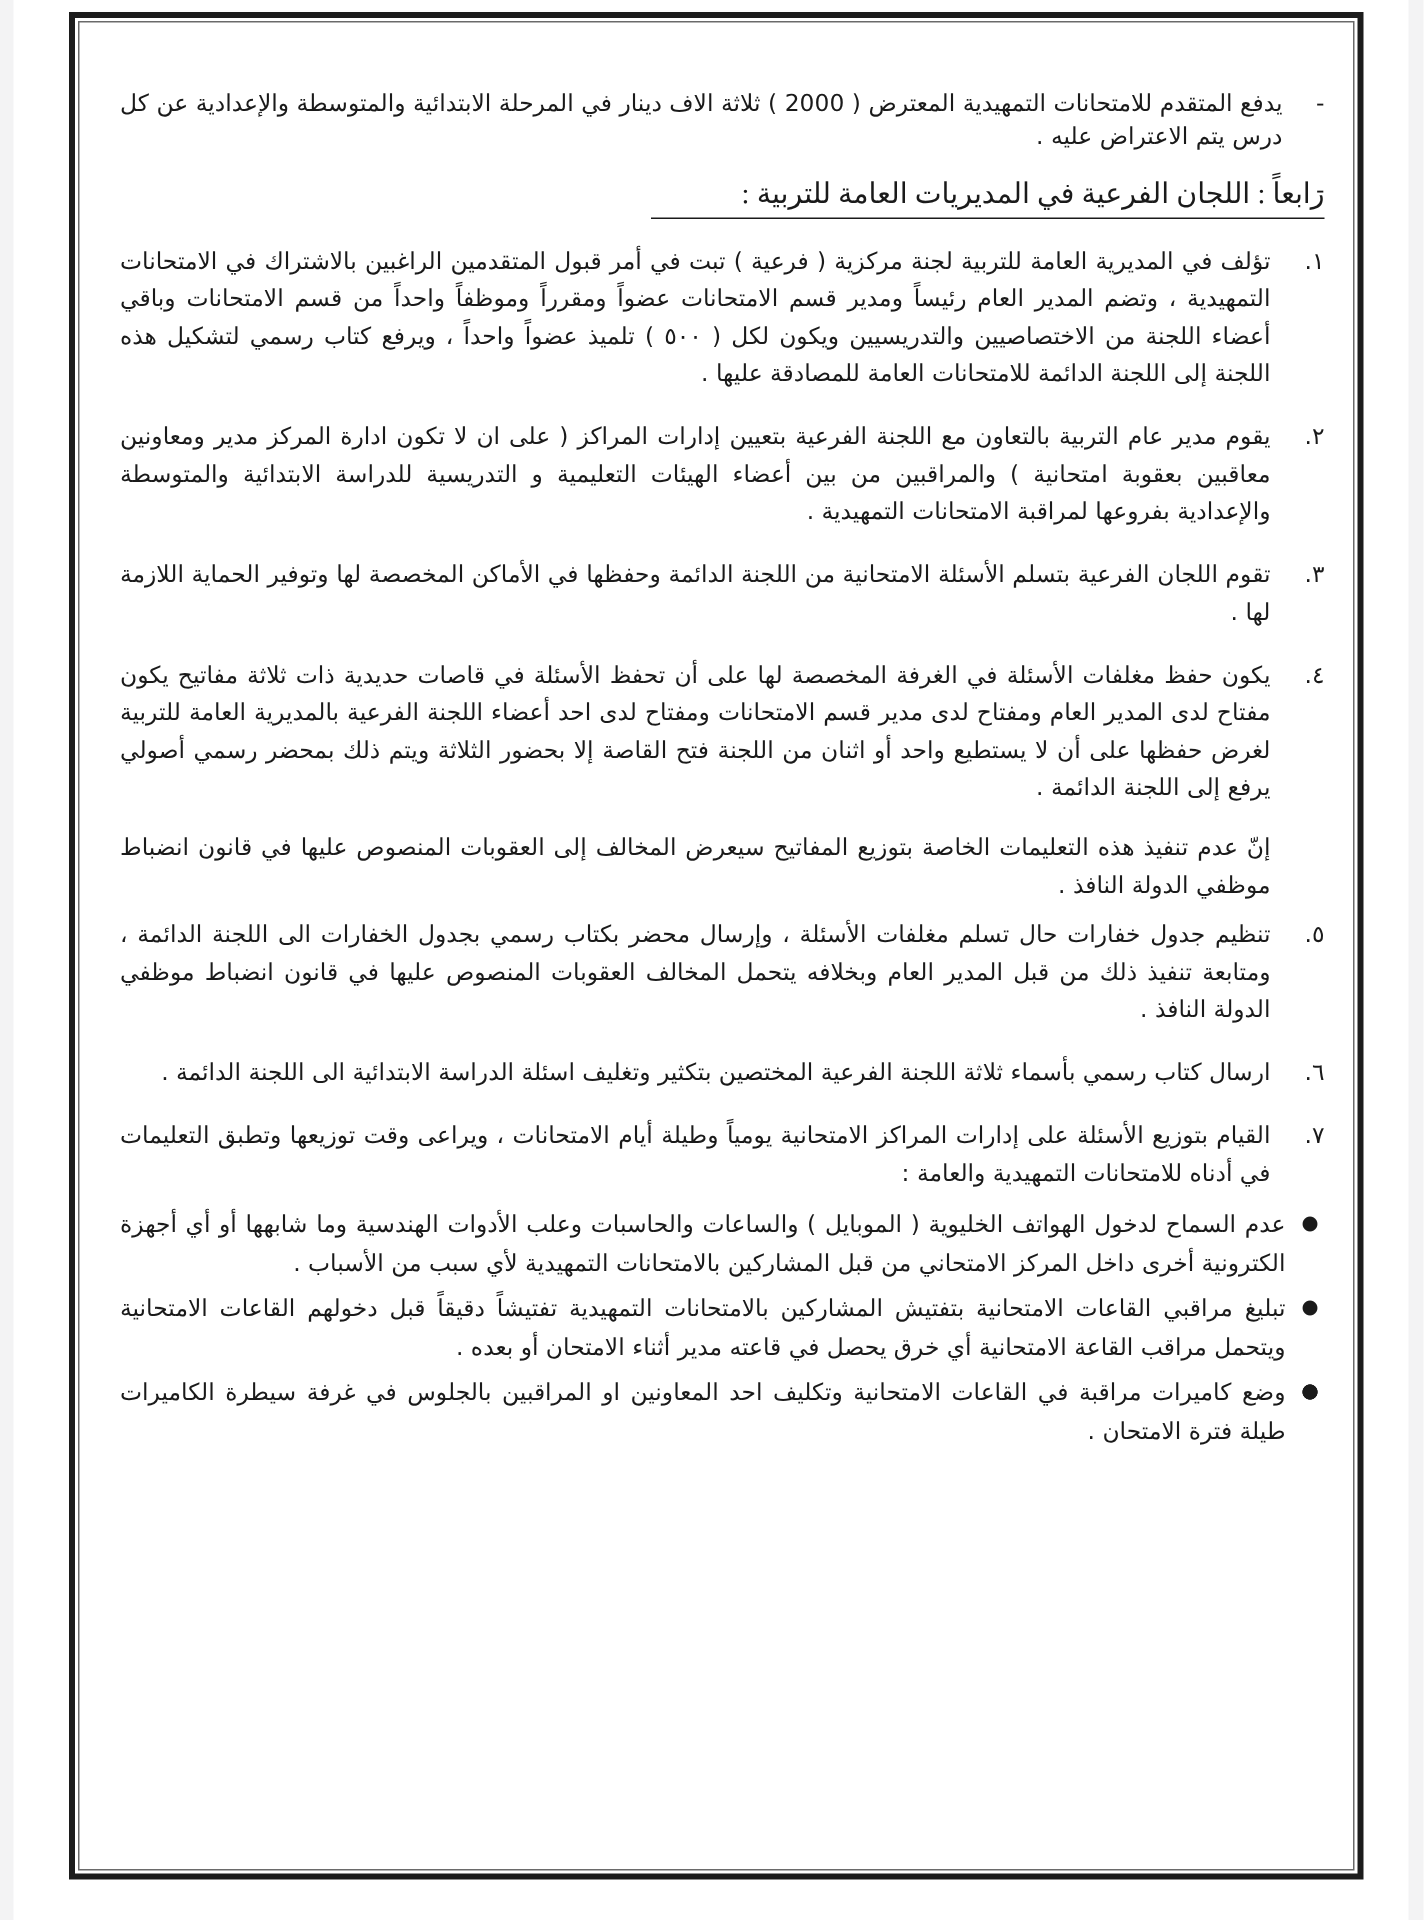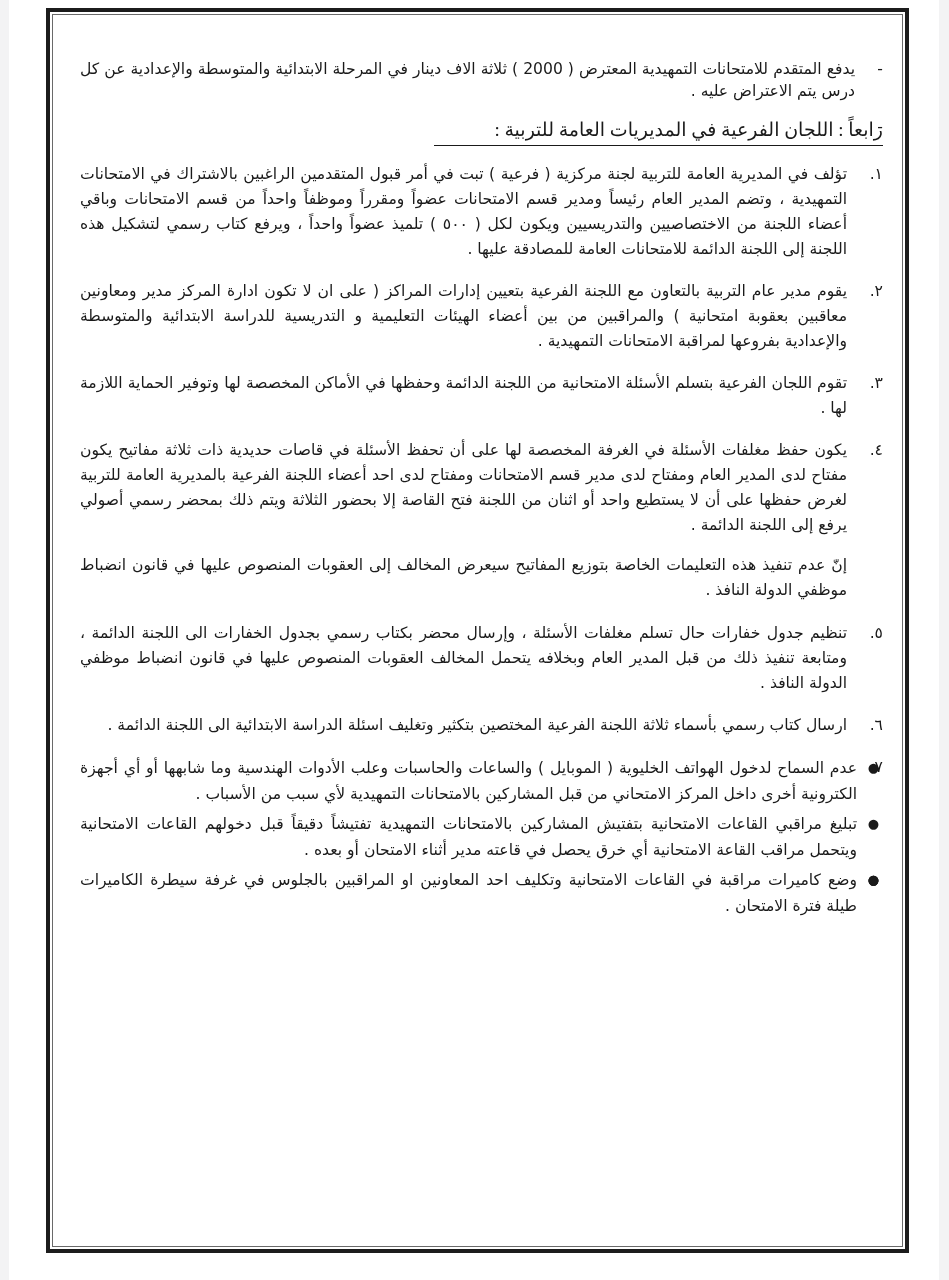--- a/index.html
+++ b/index.html
@@ -78,21 +78,21 @@
     line-height: 25px;
   }
   .num-item .marker {
     position: absolute;
     right: 0;
     top: 0;
   }
   .note {
     padding-right: 36px;
     margin-top: -2px;
-    margin-bottom: 18px;
+    margin-bottom: 8px;
     line-height: 25px;
   }
   .bullet-item {
     position: relative;
     padding-right: 26px;
     margin-bottom: 4px;
     line-height: 26px;
   }
   .bullet-item .marker {
     position: absolute;
@@ -142,20 +142,21 @@
       <div class="num-item">
         <span class="marker">٥.</span>
         <span>تنظيم جدول خفارات حال تسلم مغلفات الأسئلة ، وإرسال محضر بكتاب رسمي بجدول الخفارات الى اللجنة الدائمة ، ومتابعة تنفيذ ذلك من قبل المدير العام وبخلافه يتحمل المخالف العقوبات المنصوص عليها في قانون انضباط موظفي الدولة النافذ .</span>
       </div>
       <div class="num-item">
         <span class="marker">٦.</span>
         <span>ارسال كتاب رسمي بأسماء ثلاثة اللجنة الفرعية المختصين بتكثير وتغليف اسئلة الدراسة الابتدائية الى اللجنة الدائمة .</span>
       </div>
       <div class="num-item" style="margin-bottom:6px;">
         <span class="marker">٧.</span>
+        <span>القيام بتوزيع الأسئلة على إدارات المراكز الامتحانية يومياً وطيلة أيام الامتحانات ، ويراعى وقت توزيعها وتطبق التعليمات في أدناه للامتحانات التمهيدية والعامة :</span>
       </div>
 
       <div class="bullets">
         <div class="bullet-item">
           <span class="marker">●</span>
           <span>عدم السماح لدخول الهواتف الخليوية ( الموبايل ) والساعات والحاسبات وعلب الأدوات الهندسية وما شابهها أو أي أجهزة الكترونية أخرى داخل المركز الامتحاني من قبل المشاركين بالامتحانات التمهيدية لأي سبب من الأسباب .</span>
         </div>
         <div class="bullet-item">
           <span class="marker">●</span>
           <span>تبليغ مراقبي القاعات الامتحانية بتفتيش المشاركين بالامتحانات التمهيدية تفتيشاً دقيقاً قبل دخولهم القاعات الامتحانية ويتحمل مراقب القاعة الامتحانية أي خرق يحصل في قاعته مدير أثناء الامتحان أو بعده .</span>

